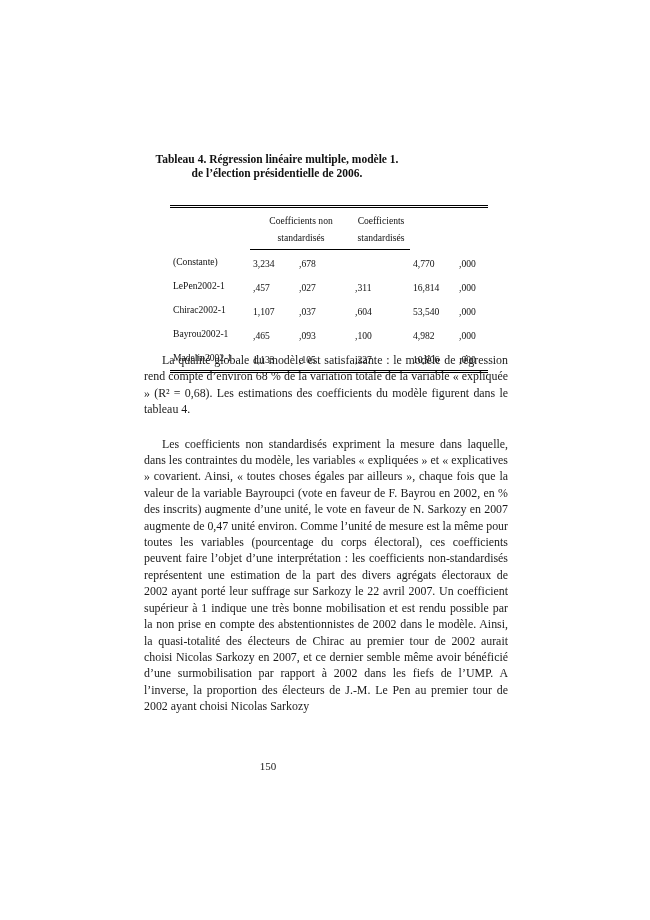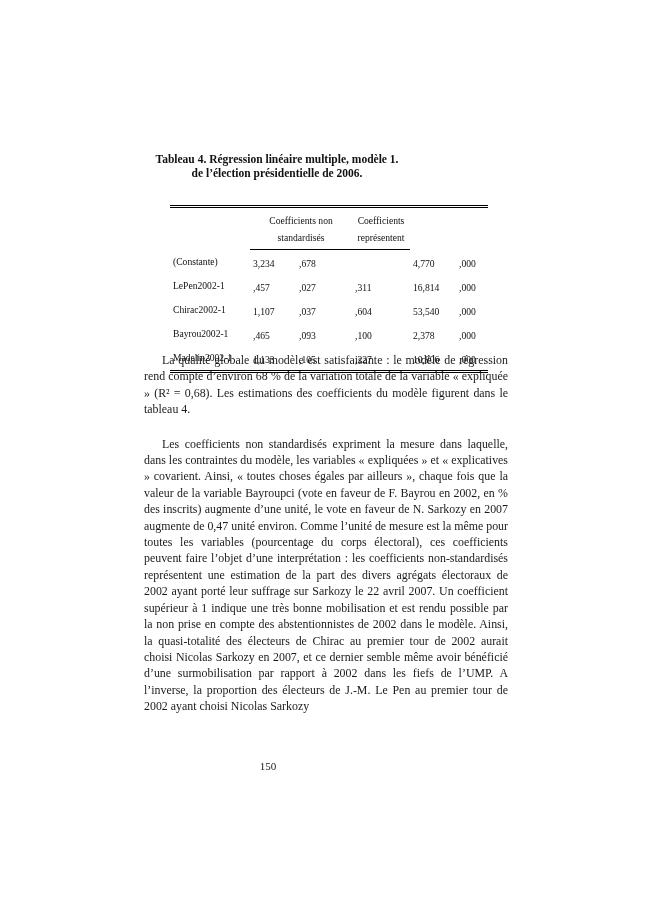--- a/index.html
+++ b/index.html
@@ -85,21 +85,21 @@
           <col class="c-b">
           <col class="c-se">
           <col class="c-beta">
           <col class="c-t">
           <col class="c-sig">
       </colgroup>
       <thead>
         <tr class="grouphead">
           <th></th>
           <th class="group" colspan="2">Coefficients non standardisés</th>
-          <th class="group">Coefficients représentent</th>
+          <th class="group">Coefficients standardisés</th>
           <th></th>
           <th></th>
         </tr>
       </thead>
       <tbody>
         <tr>
           <td class="lbl">(Constante)</td>
           <td class="num">3,234</td>
           <td class="num">,678</td>
           <td class="num"></td>
@@ -120,21 +120,21 @@
           <td class="num">,037</td>
           <td class="num">,604</td>
           <td class="num">53,540</td>
           <td class="num">,000</td>
         </tr>
         <tr>
           <td class="lbl">Bayrou2002-1</td>
           <td class="num">,465</td>
           <td class="num">,093</td>
           <td class="num">,100</td>
-          <td class="num">2,378</td>
+          <td class="num">4,982</td>
           <td class="num">,000</td>
         </tr>
         <tr>
           <td class="lbl">Madelin2002-1</td>
           <td class="num">1,133</td>
           <td class="num">,105</td>
           <td class="num">,227</td>
           <td class="num">10,806</td>
           <td class="num">,000</td>
         </tr>

